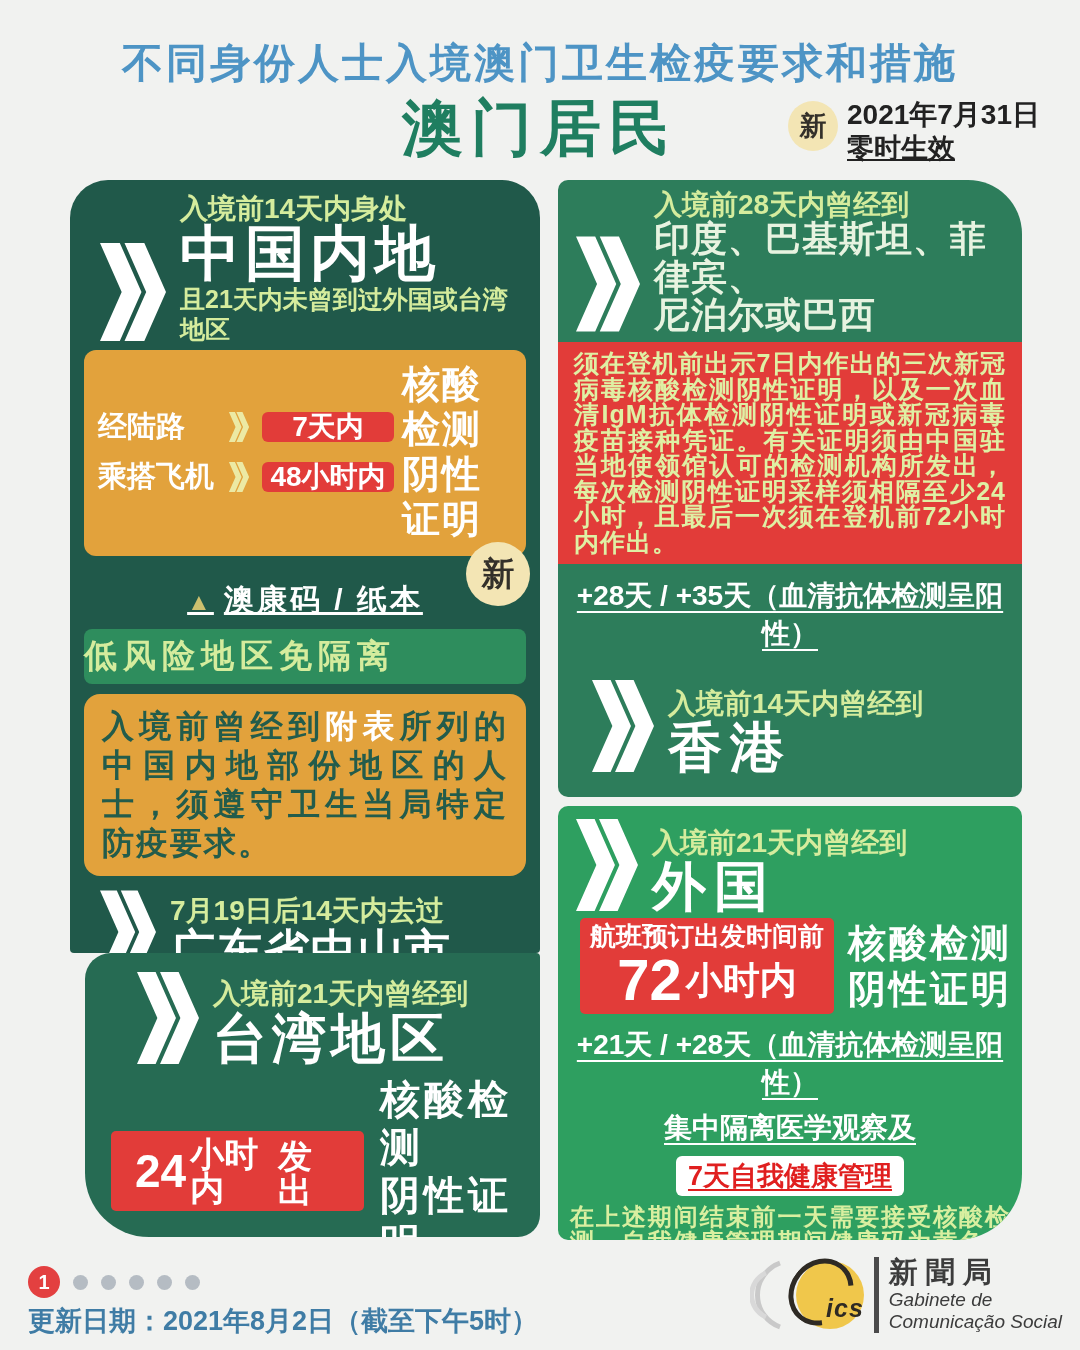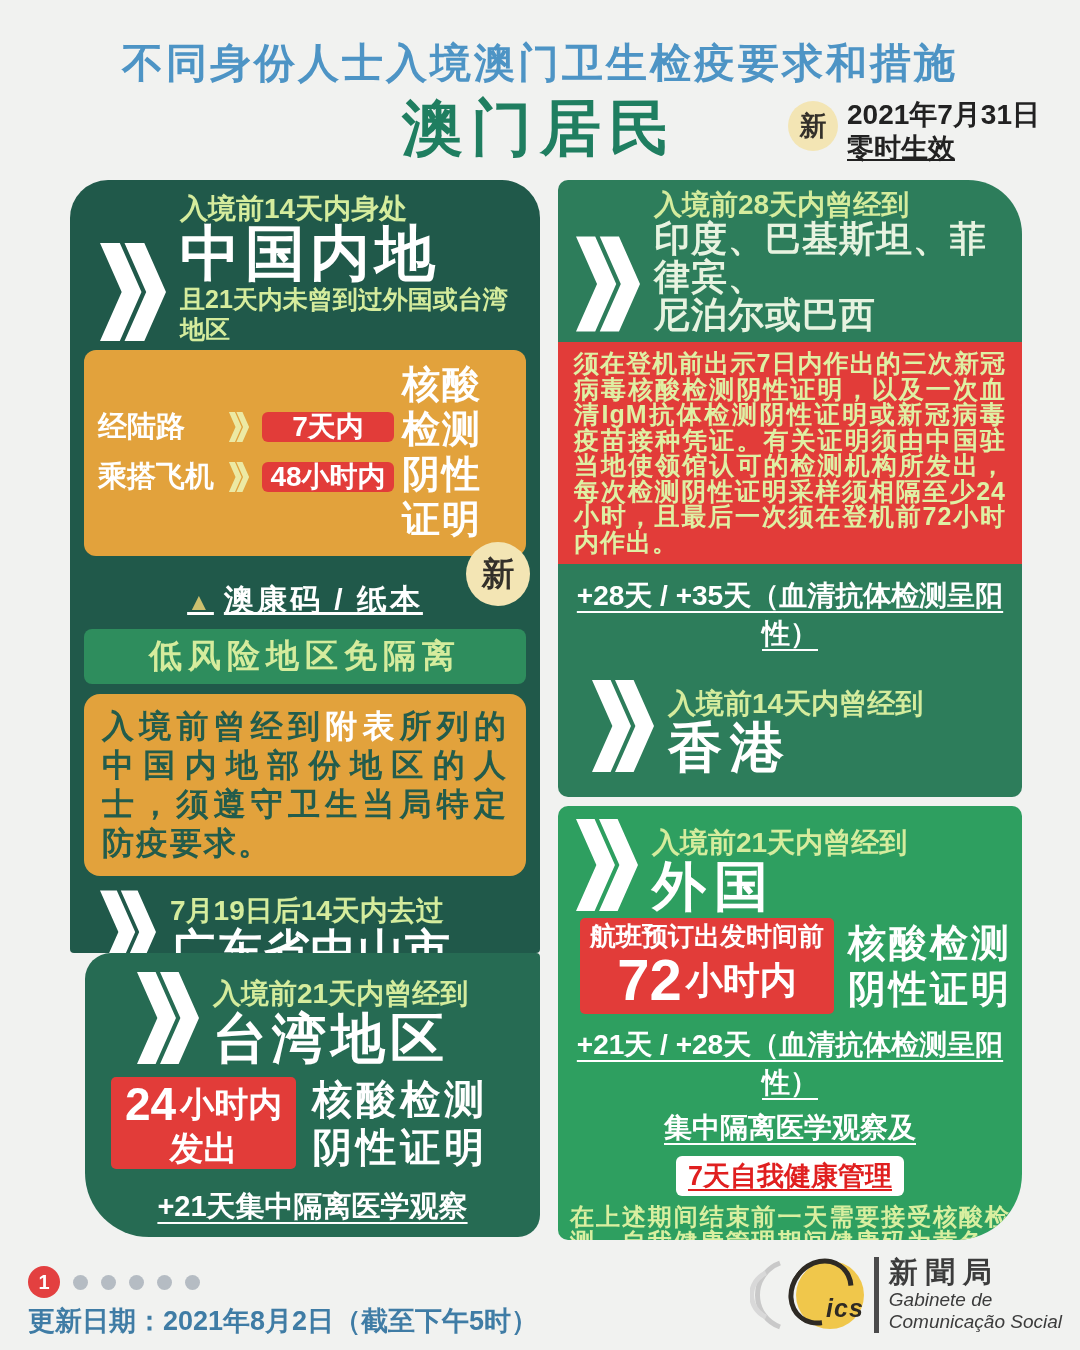--- a/index.html
+++ b/index.html
@@ -60,36 +60,36 @@
   .o-result { color:#fff; font-size:38px; line-height:45px; letter-spacing:2px; }
   .new-badge-sm {
     position:absolute; right:-4px; bottom:-50px; width:64px; height:64px;
     background:#f3e5b4; border-radius:50%; display:flex; align-items:center; justify-content:center;
     font-size:33px; color:#33302a; z-index:3;
   }
   .code-note { margin-top:24px; text-align:center; color:#fff; font-size:30px; letter-spacing:3px;text-decoration:underline; }
   .tri { color:#cdc06e; font-size:24px; margin-right:10px; }
   .green-bar {
     margin:8px 14px 0; background:#2e8d5d; border-radius:8px; padding:5px 0;
-    text-align:center; color:#d5ec9d; font-size:33px; letter-spacing:6px;
+    color:#d5ec9d; font-size:33px; letter-spacing:6px;
   }
   .orange-para {
     margin:10px 14px 0; background:#e2a23c; border-radius:16px; padding:13px 18px;
     color:#235c4b; font-size:32px; line-height:39px; text-align:justify; letter-spacing:2px;
   }
   .orange-para .hl { color:#ffffff; }
   .zs-header { margin-top:12px; padding-left:30px; }
   .zs-title { font-size:45px; line-height:50px; letter-spacing:2px; }
   .result-row { display:flex; align-items:center; }
 
   
   .tw-header { padding:16px 10px 0 52px; }
   .tw-title { font-size:54px; line-height:58px; letter-spacing:5px; }
   .tw-row { margin:8px 0 0 26px; gap:16px; }
-  .pill-tw { flex-direction:column; padding:4px 14px; border-radius:5px; line-height:1;justify-content:space-between; }
+  .pill-tw { flex-direction:row; padding:4px 24px; border-radius:5px; line-height:1;justify-content:space-between; }
   .pill-tw .l1 { display:flex; align-items:center; gap:4px; }
   .pill-tw .n { font-size:46px; }
   .pill-tw .u { font-size:34px; }
   .pill-tw .l2 { font-size:34px; margin-top:4px; }
   .tw-result { color:#fff; font-size:40px; line-height:48px; letter-spacing:4px; }
   .quar { text-align:center; color:#fff; text-decoration:underline; text-decoration-thickness:2px; text-underline-offset:6px; }
   .tw-quar { margin-top:16px; font-size:29px; }
 
   
   .sa-header { padding:10px 8px 0 18px; }

